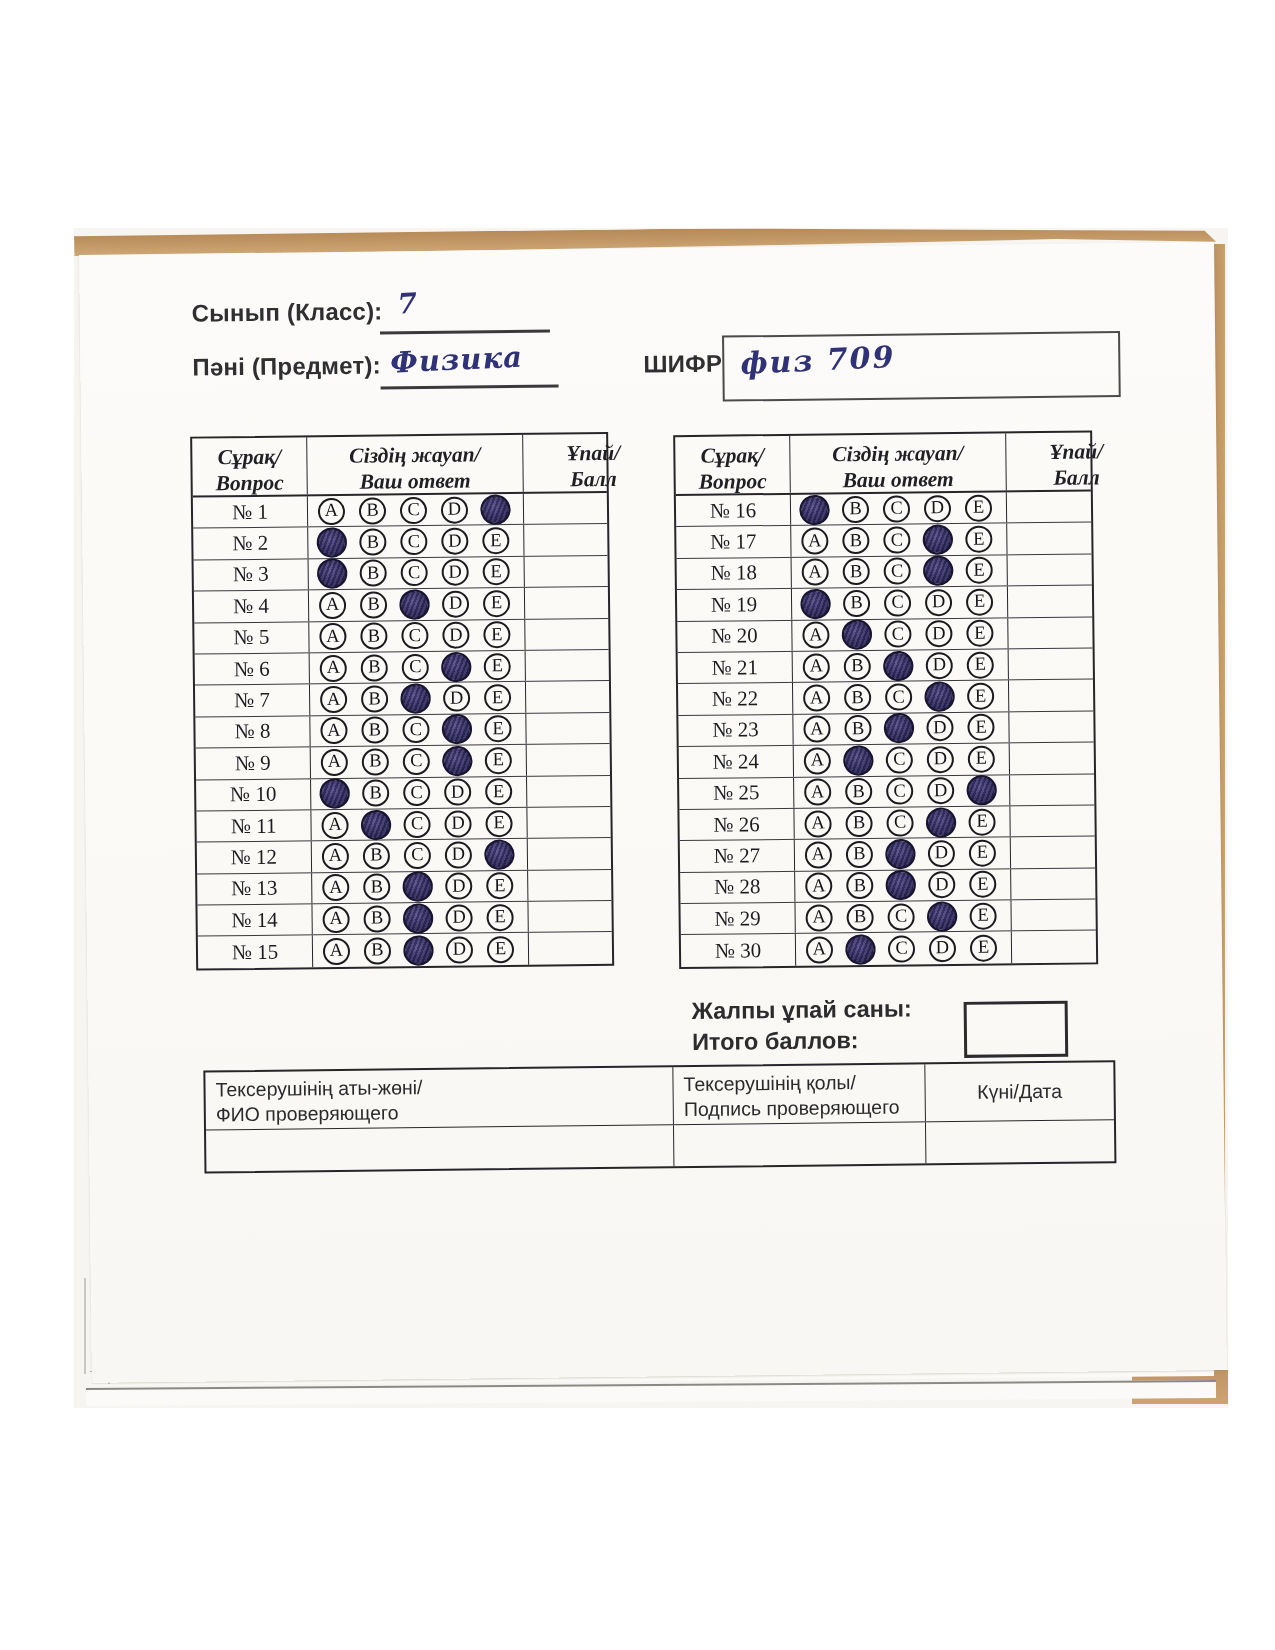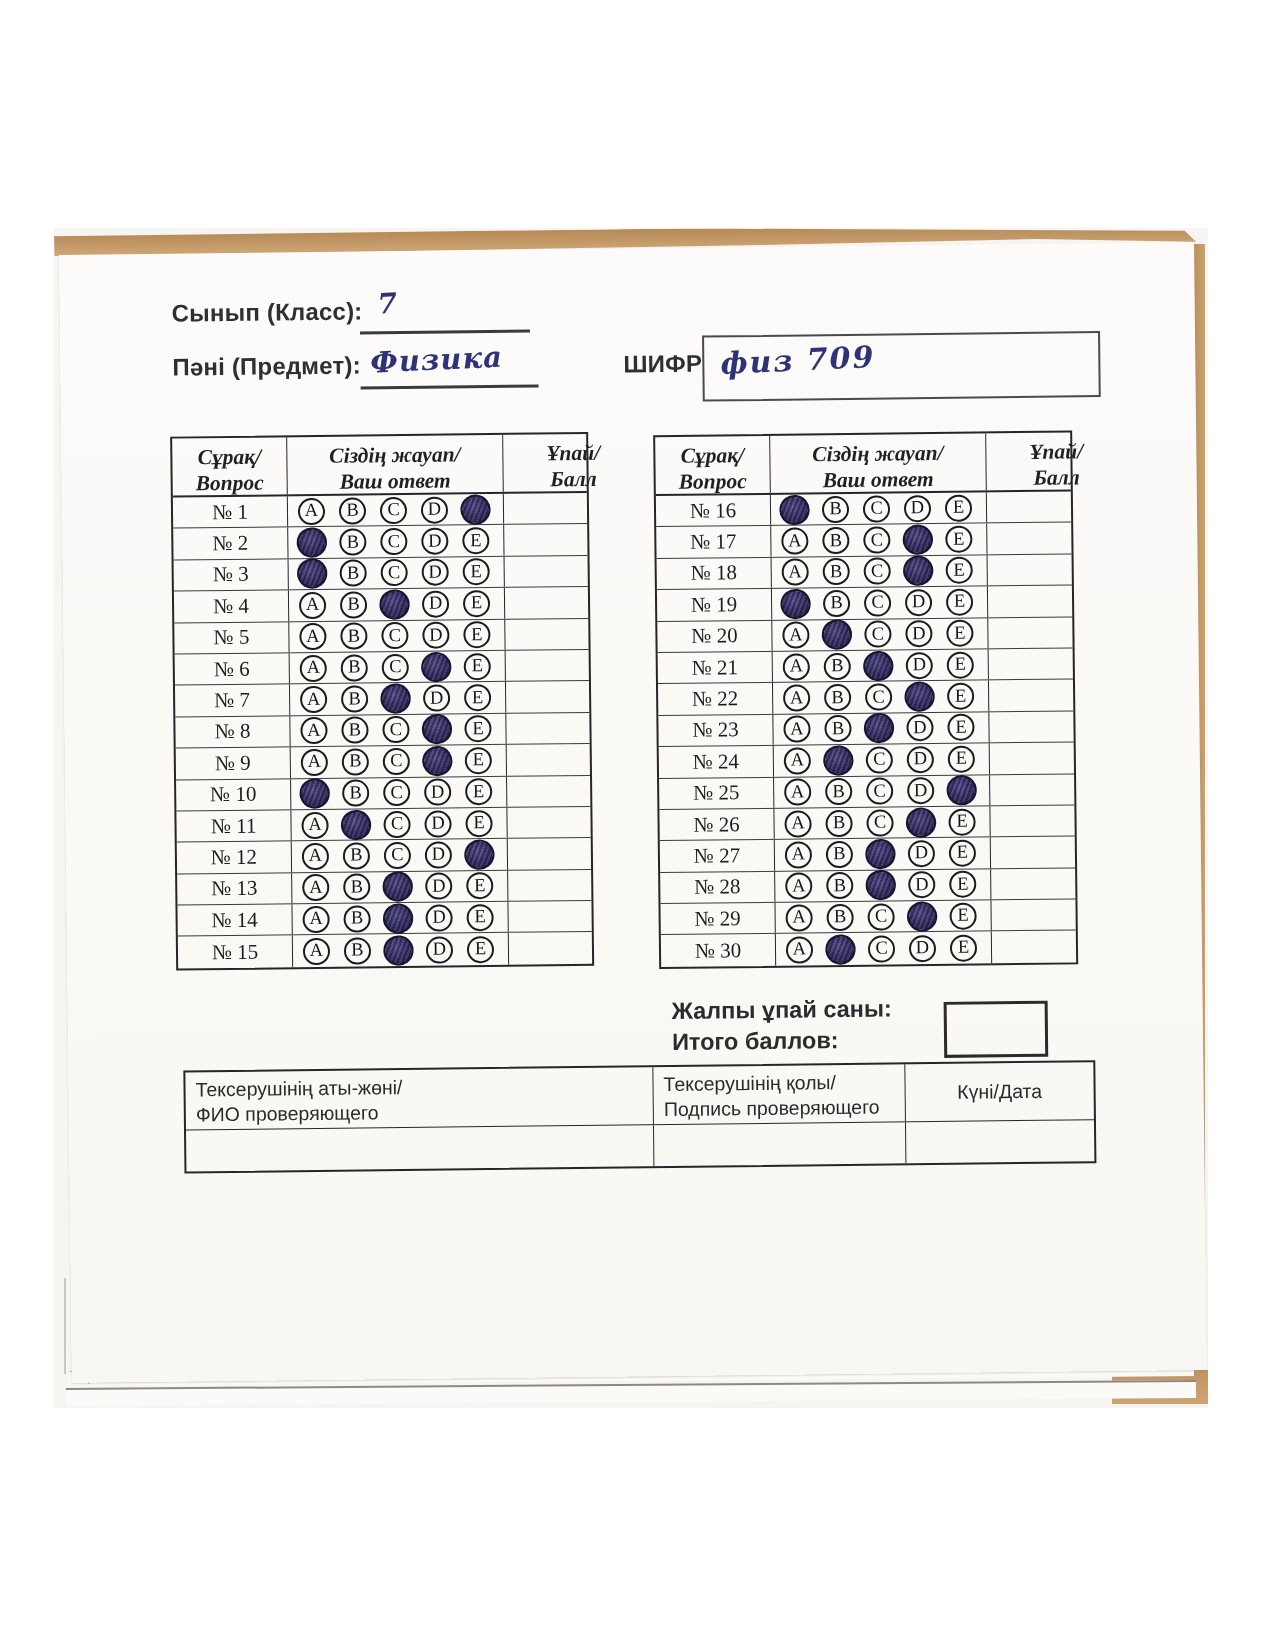--- a/index.html
+++ b/index.html
@@ -1,21 +1,21 @@
 <!DOCTYPE html>
 <html><head>
 <meta charset="utf-8">
 <style>
   html,body{margin:0;padding:0;}
   body{
     width:1275px;height:1650px;position:relative;background:#ffffff;
     font-family:"Liberation Sans", sans-serif;overflow:hidden;
   }
   .photo{
-    position:absolute;left:54px;top:228px;width:1154px;height:1180px;
+    position:absolute;left:74px;top:228px;width:1154px;height:1180px;
     background:#f6f5f2;
   }
   
   .brown-top{
     position:absolute;left:0;top:6px;width:1142px;height:22px;
     background:linear-gradient(180deg,#b68a57,#c49a68 60%,#cfa877);
     transform:rotate(-0.5deg);transform-origin:top left;
     clip-path:polygon(0 10%,55% 0,99% 30%,100% 80%,86% 62%,62% 78%,30% 92%,12% 100%,0 100%);
   }
   .brown-right{

